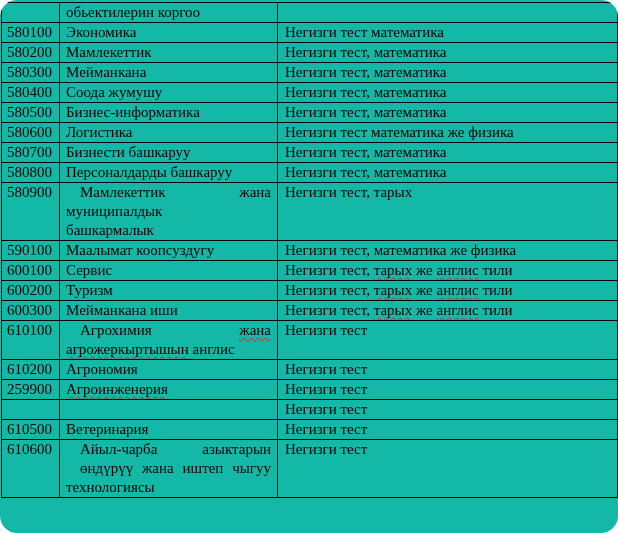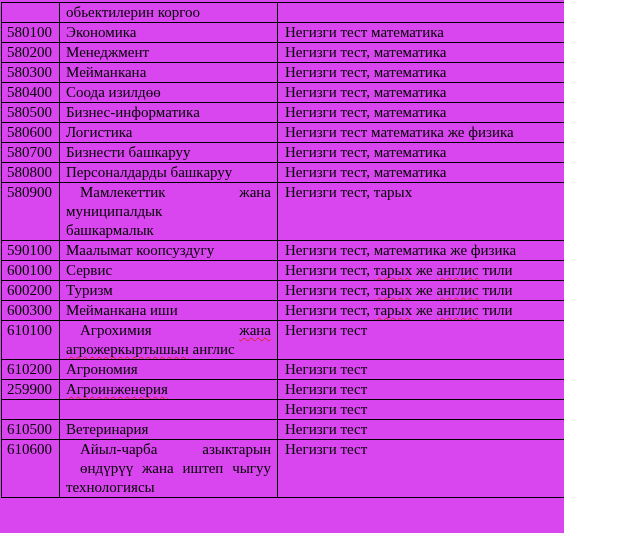--- a/index.html
+++ b/index.html
@@ -2,25 +2,26 @@
 <html><head>
 <meta charset="utf-8">
 <style>
   html, body {
     margin: 0;
     padding: 0;
     background: #ffffff;
   }
   .page {
     position: relative;
-    width: 564px;
+    width: 618px;
     height: 533px;
     overflow: hidden;
-    background: #d946ef;
+    background: #14b8a6;
     font-family: "Liberation Serif", "DejaVu Serif", serif;
+    border-radius: 17px;
   }
   table.doc-table {
     border-collapse: collapse;
     table-layout: fixed;
     width: 616px;
     margin: 2px 0 0 1px;
   }
   col.c1 { width: 58px; }
   col.c2 { width: 218px; }
   col.c3 { width: 340px; }
@@ -72,35 +73,35 @@
         <tr>
     <td class="code-cell">580100</td>
     <td class="name-cell">
             <div class="line"><span>Экономика</span></div>
           </td>
     <td class="req-cell"><span>Негизги тест математика</span></td>
   </tr>
         <tr>
     <td class="code-cell">580200</td>
     <td class="name-cell">
-            <div class="line"><span>Менеджмент</span></div>
+            <div class="line"><span>Мамлекеттик</span></div>
           </td>
     <td class="req-cell"><span>Негизги тест, математика</span></td>
   </tr>
         <tr>
     <td class="code-cell">580300</td>
     <td class="name-cell">
             <div class="line"><span>Мейманкана</span></div>
           </td>
     <td class="req-cell"><span>Негизги тест, математика</span></td>
   </tr>
         <tr>
     <td class="code-cell">580400</td>
     <td class="name-cell">
-            <div class="line"><span>Соода изилдөө</span></div>
+            <div class="line"><span>Соода жумушу</span></div>
           </td>
     <td class="req-cell"><span>Негизги тест, математика</span></td>
   </tr>
         <tr>
     <td class="code-cell">580500</td>
     <td class="name-cell">
             <div class="line"><span>Бизнес-информатика</span></div>
           </td>
     <td class="req-cell"><span>Негизги тест, математика</span></td>
   </tr>

